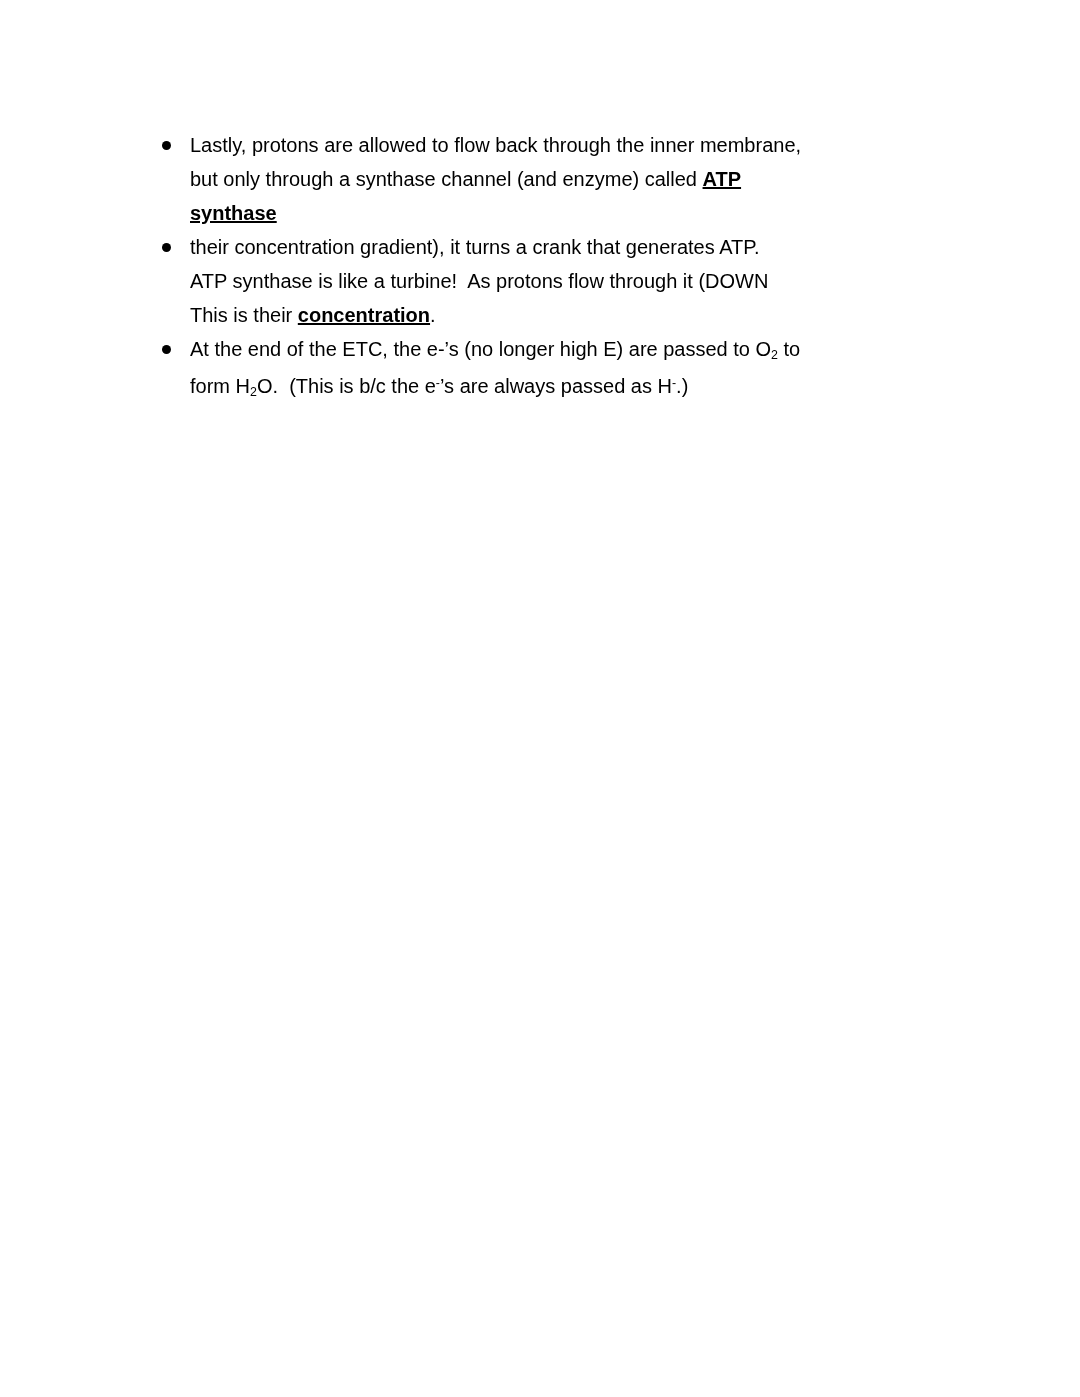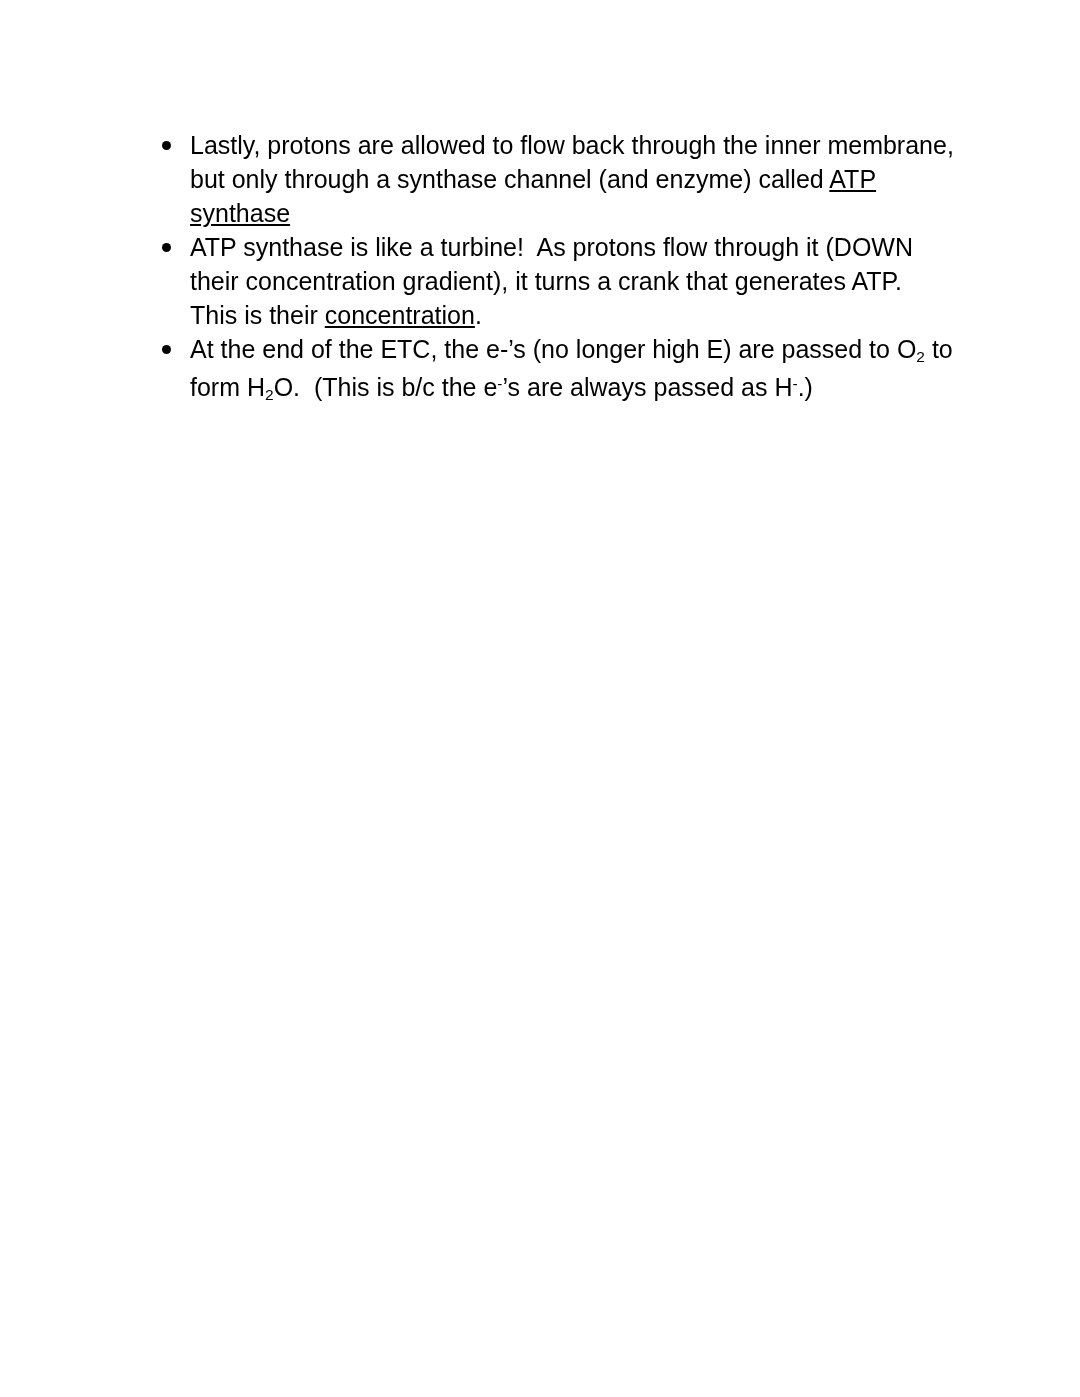--- a/index.html
+++ b/index.html
@@ -25,21 +25,21 @@
     margin: 0;
     padding: 0;
     position: absolute;
     top: 128px;
     left: 161px;
     width: 800px;
   }
   ul.bullet-list li {
     display: flex;
     align-items: flex-start;
-    font-size: 25px;
+    font-size: 20px;
     line-height: 34px;
     color: #000000;
   }
   .bullet-marker {
     flex: 0 0 29px;
     width: 29px;
     position: relative;
     height: 34px;
   }
   .bullet-marker .dot {
@@ -51,21 +51,21 @@
     border-radius: 50%;
     background: #000000;
   }
   .bullet-content {
     flex: 1 1 auto;
     white-space: pre-wrap;
   }
   .text-line {
     display: block;
   }
-  .seg-b { font-weight: normal; }
+  .seg-b { font-weight: bold; }
   .seg-u { text-decoration: underline; }
   .seg-sub {
     font-size: 0.62em;
     vertical-align: baseline;
     position: relative;
     top: 0.25em;
   }
   .seg-sup {
     font-size: 0.62em;
     vertical-align: baseline;
@@ -81,21 +81,21 @@
       <li>
         <span class="bullet-marker">
           <span class="dot"></span>
         </span>
         <div class="bullet-content"><span class="text-line"><span>Lastly, protons are allowed to flow back through the inner membrane,</span></span><span class="text-line"><span>but only through a synthase channel (and enzyme) called </span><span class="seg-b seg-u">ATP</span></span><span class="text-line"><span class="seg-b seg-u">synthase</span></span></div>
       </li>
       <li>
         <span class="bullet-marker">
           <span class="dot"></span>
         </span>
-        <div class="bullet-content"><span class="text-line"><span>ATP synthase is like a turbine!  As protons flow through it (DOWN</span></span><span class="text-line"><span>their concentration gradient), it turns a crank that generates ATP.</span></span><span class="text-line"><span>This is their </span><span class="seg-b seg-u">concentration</span><span>.</span></span></div>
+        <div class="bullet-content"><span class="text-line"><span>their concentration gradient), it turns a crank that generates ATP.</span></span><span class="text-line"><span>ATP synthase is like a turbine!  As protons flow through it (DOWN</span></span><span class="text-line"><span>This is their </span><span class="seg-b seg-u">concentration</span><span>.</span></span></div>
       </li>
       <li>
         <span class="bullet-marker">
           <span class="dot"></span>
         </span>
         <div class="bullet-content"><span class="text-line"><span>At the end of the ETC, the e-’s (no longer high E) are passed to O</span><span class="seg-sub">2</span><span> to</span></span><span class="text-line"><span>form H</span><span class="seg-sub">2</span><span>O.  (This is b/c the e</span><span class="seg-sup">-</span><span>’s are always passed as H</span><span class="seg-sup">-</span><span>.)</span></span></div>
       </li>
     </ul>
 </div>
 

